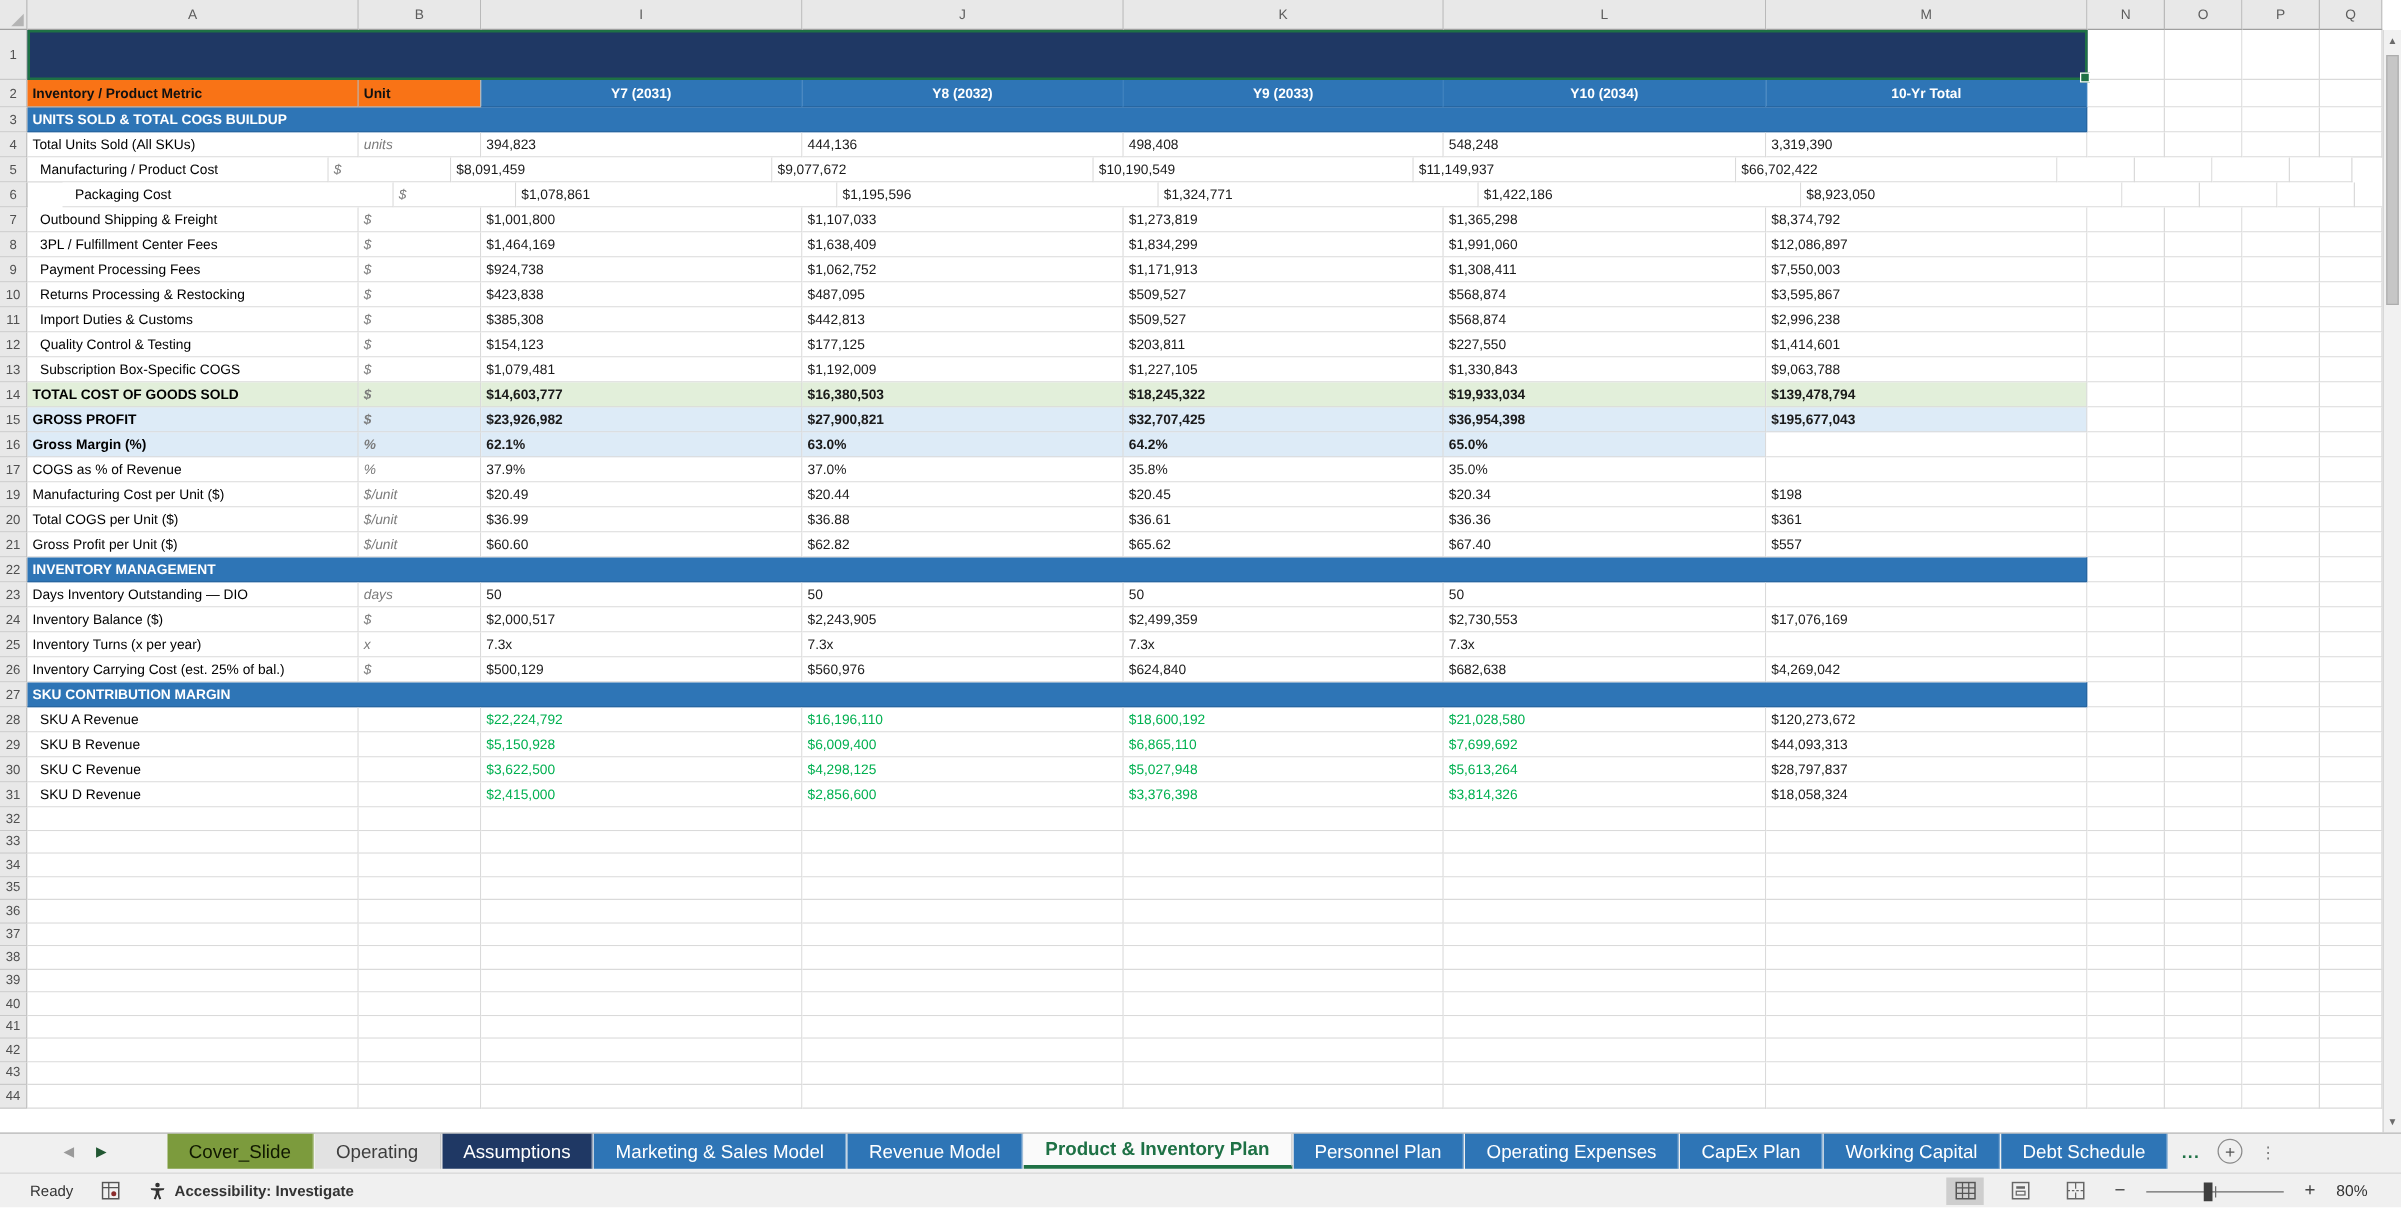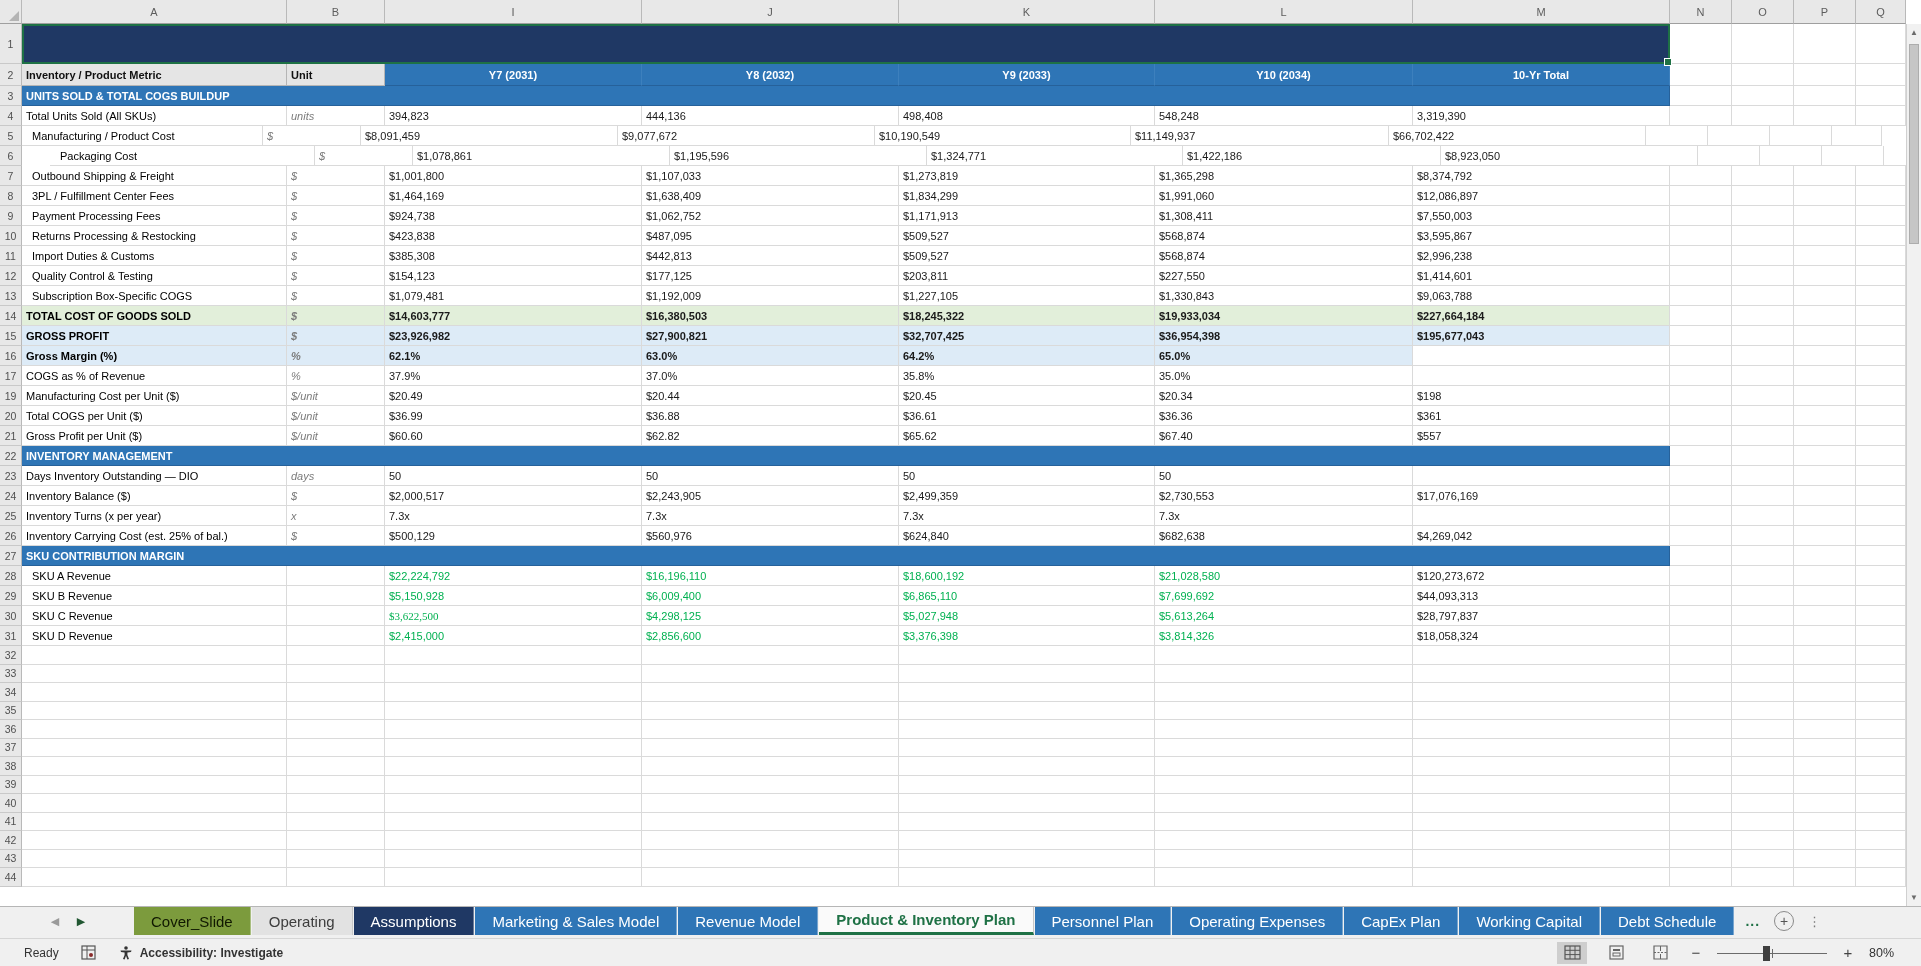--- a/index.html
+++ b/index.html
@@ -24,21 +24,21 @@
             border-bottom:10px solid #B4B4B4; border-left:10px solid transparent; }
 
   .gutter { flex:none; width:22px; background:#E8E8E8; border-right:1px solid #B9B9B9; border-bottom:1px solid #C9C9C9;
             color:#505050; font-size:10.5px; display:flex; align-items:center; justify-content:center; }
 
   
   .r1-band { position:relative; background:var(--navy); border:2px solid var(--sel-green); }
   .r1-band::after { content:''; position:absolute; right:-4px; bottom:-4px; width:6px; height:6px;
                     background:var(--sel-green); border:1px solid #fff; }
 
-  .hdr-gray  { background:#e5e5e5; font-weight:bold; color:#111; border-right:1px solid #B5B5B5; border-bottom:1px solid #B5B5B5; }
+  .hdr-gray  { background:#f97316; font-weight:bold; color:#111; border-right:1px solid #B5B5B5; border-bottom:1px solid #B5B5B5; }
   .hdr-blue  { background:var(--blue); color:#fff; font-weight:bold; justify-content:center; border-right:1px solid #3d80bd; border-bottom:1px solid #26619a; }
 
   .section-band { background:var(--blue); color:#fff; font-weight:bold; border-bottom:1px solid #26619a; border-right:1px solid #26619a; }
 
   .row-green .cell.in-table { background:var(--tgreen); font-weight:bold; }
   .row-blue  .cell.in-table { background:var(--tblue);  font-weight:bold; }
   .row-blue  .cell.in-table.plain-last { background:#fff; }
 
   .lbl { color:#000; }
   .indent { padding-left:10px; }
@@ -280,21 +280,21 @@
           <div class="cell" style="width: 50px; height: 20px;"></div>
         </div>
         <div class="grid-row row-green" style="height: 20px;">
           <div class="gutter">14</div>
           <div class="cell in-table lbl" style="width: 265px;">TOTAL COST OF GOODS SOLD</div>
           <div class="cell in-table unit" style="width: 98px;">$</div>
           <div class="cell in-table" style="width: 257px;">$14,603,777</div>
           <div class="cell in-table" style="width: 257px;">$16,380,503</div>
           <div class="cell in-table" style="width: 256px;">$18,245,322</div>
           <div class="cell in-table" style="width: 258px;">$19,933,034</div>
-          <div class="cell in-table" style="width: 257px;">$227,664,184</div>
+          <div class="cell in-table" style="width: 257px;">$139,478,794</div>
           <div class="cell" style="width: 62px; height: 20px;"></div>
           <div class="cell" style="width: 62px; height: 20px;"></div>
           <div class="cell" style="width: 62px; height: 20px;"></div>
           <div class="cell" style="width: 50px; height: 20px;"></div>
         </div>
         <div class="grid-row row-blue" style="height: 20px;">
           <div class="gutter">15</div>
           <div class="cell in-table lbl" style="width: 265px;">GROSS PROFIT</div>
           <div class="cell in-table unit" style="width: 98px;">$</div>
           <div class="cell in-table" style="width: 257px;">$23,926,982</div>
@@ -474,21 +474,21 @@
           <div class="cell in-table" style="width: 257px;">$44,093,313</div>
           <div class="cell" style="width: 62px; height: 20px;"></div>
           <div class="cell" style="width: 62px; height: 20px;"></div>
           <div class="cell" style="width: 62px; height: 20px;"></div>
           <div class="cell" style="width: 50px; height: 20px;"></div>
         </div>
         <div class="grid-row " style="height: 20px;">
           <div class="gutter">30</div>
           <div class="cell in-table lbl indent" style="width: 265px;">SKU C Revenue</div>
           <div class="cell in-table unit" style="width: 98px;"></div>
-          <div class="cell in-table val-green" style="width: 257px; font-family: Liberation Serif, serif;">$3,622,500</div>
+          <div class="cell in-table val-green" style="width: 257px;">$3,622,500</div>
           <div class="cell in-table val-green" style="width: 257px;">$4,298,125</div>
           <div class="cell in-table val-green" style="width: 256px;">$5,027,948</div>
           <div class="cell in-table val-green" style="width: 258px;">$5,613,264</div>
           <div class="cell in-table" style="width: 257px;">$28,797,837</div>
           <div class="cell" style="width: 62px; height: 20px;"></div>
           <div class="cell" style="width: 62px; height: 20px;"></div>
           <div class="cell" style="width: 62px; height: 20px;"></div>
           <div class="cell" style="width: 50px; height: 20px;"></div>
         </div>
         <div class="grid-row " style="height: 20px;">

